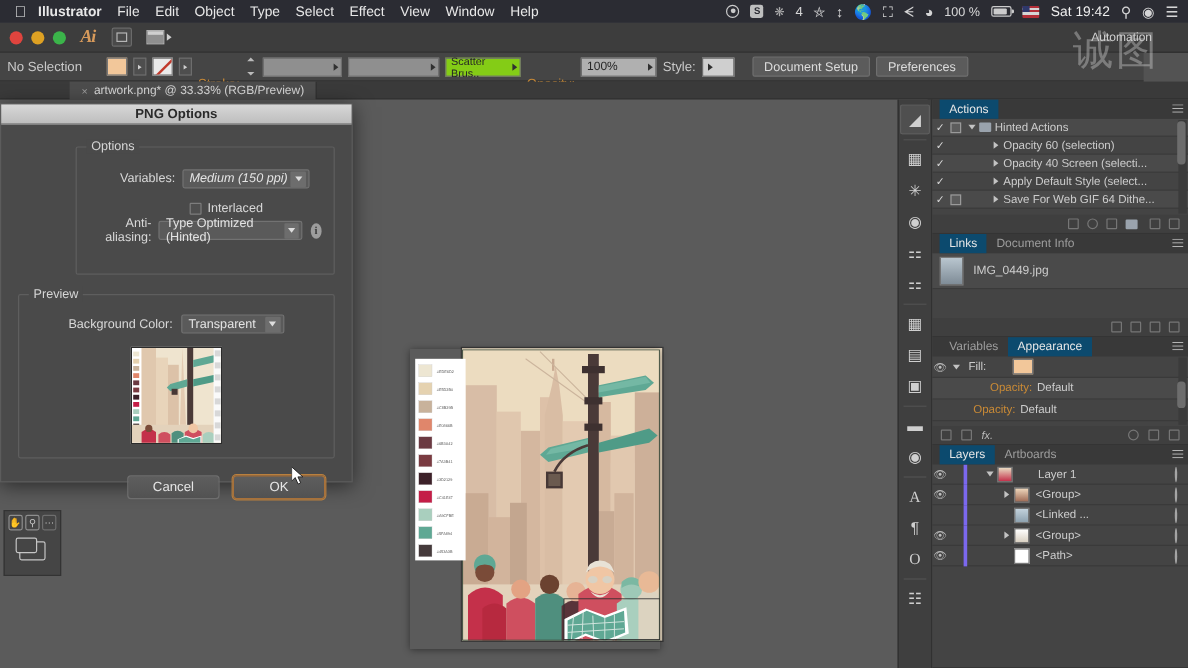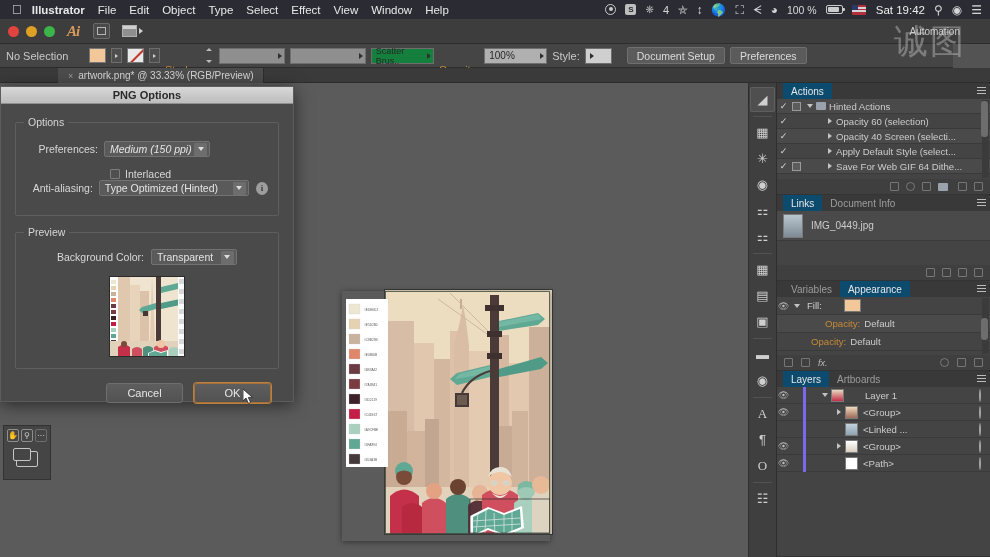--- a/index.html
+++ b/index.html
@@ -242,21 +242,21 @@
       <i class="d"></i>
     </span>
   <span class="drop" style="width:66px;">
     <span></span>
       <span class="t"></span>
   </span>
   <span class="drop" style="width:76px;">
     <span></span>
       <span class="t"></span>
   </span>
-  <span class="drop" style="width:63px;background:#15803d;">
+  <span class="drop" style="width:63px;background:#84cc16;">
     <span style="font-size:9px;">Scatter Brus..</span>
       <span class="t"></span>
   </span>
   <span class="ctl-label amber">Opacity:</span>
   <span class="drop" style="width:63px;background:#b0b0b0;">
     <span>100%</span>
       <span class="t"></span>
   </span>
   <span class="ctl-label">Style:</span>
   <span class="drop" style="width:27px;background:#cfcfcf;">
@@ -648,25 +648,25 @@
   </div>
 </div>
 
 <div class="watermark">诚图</div>
 <div class="autotab">Automation</div>
 
 <div class="dialog">
   <div class="dlg-title">PNG Options</div>
   <div class="dlg-body">
 
-    <div class="group" style="height:94px;">
+    <div class="group" style="height:107px;margin-left:48px;">
       <span class="group-title">Options</span>
 
       <div class="frow" style="margin-top:6px;">
-        <span class="flabel" style="width:72px;">Preferences:</span>
+        <span class="flabel" style="width:72px;">Variables:</span>
         <span class="dsel" style="width:106px;margin-left:6px;font-style:italic;">
           <span>Medium (150 ppi)</span>
           <span class="tbox">
               <span class="t"></span>
             </span>
         </span>
       </div>
 
       <div class="frow" style="margin-bottom:0;padding-left:84px;">
         <span class="cbox"></span>

